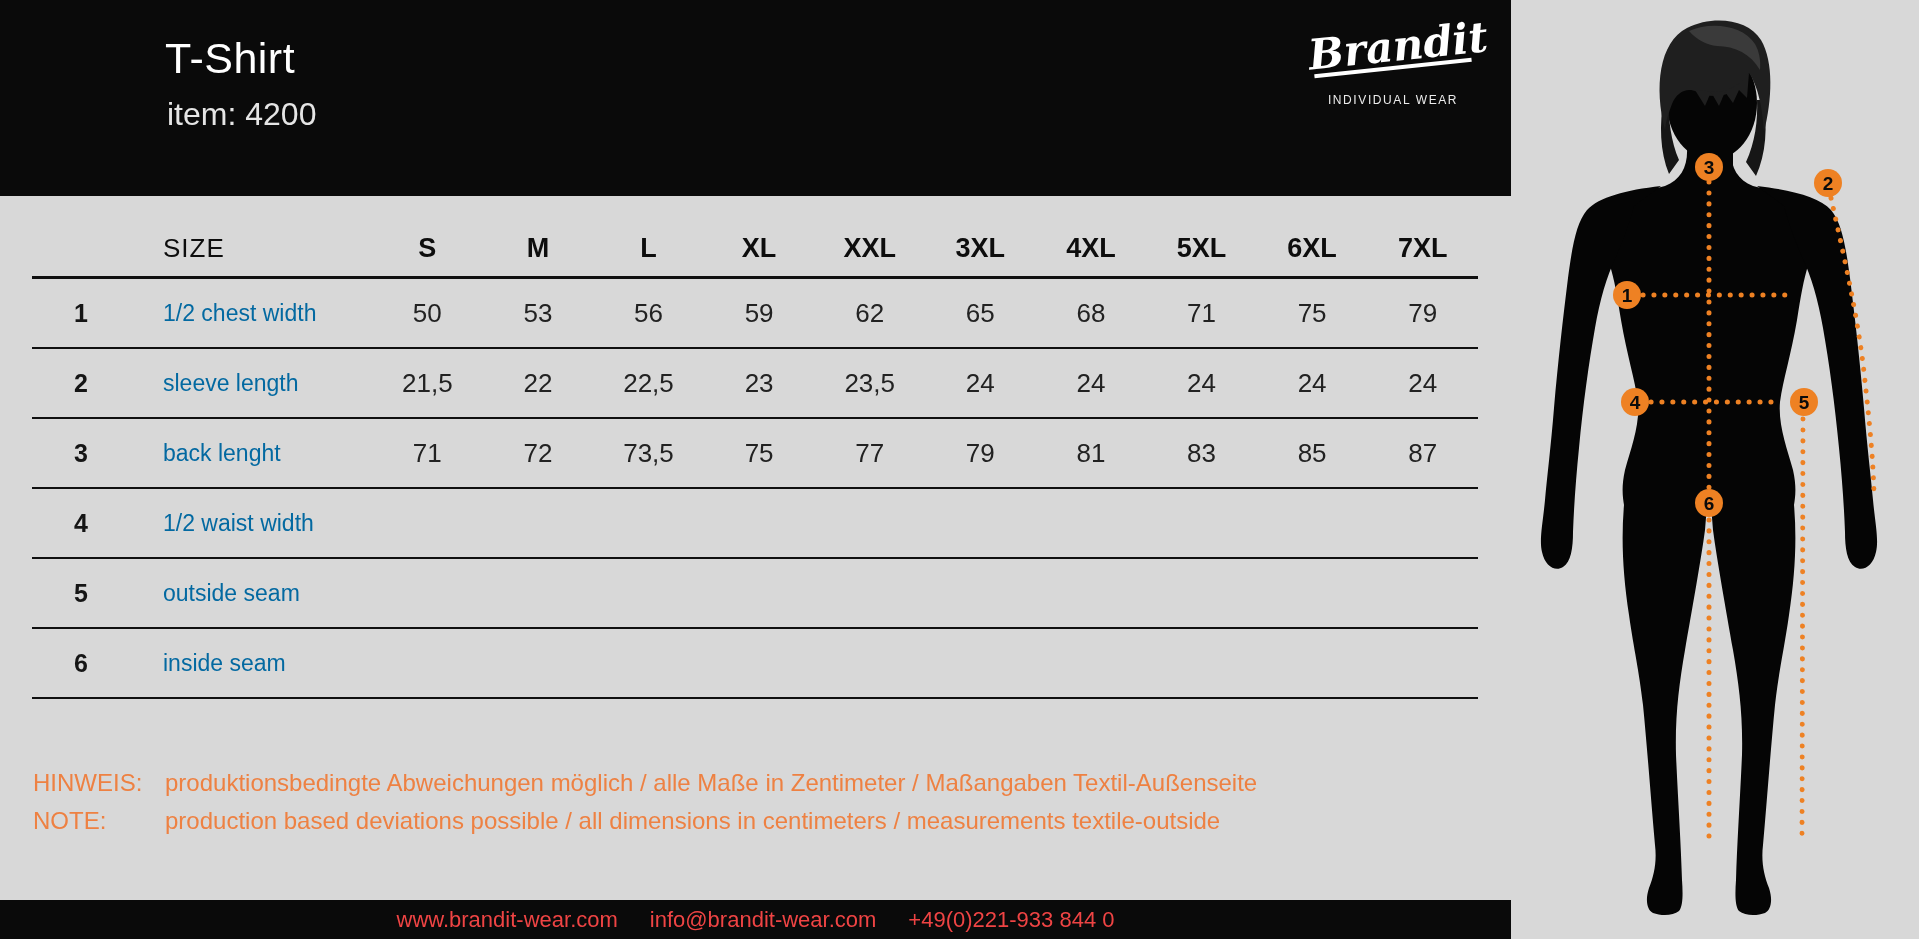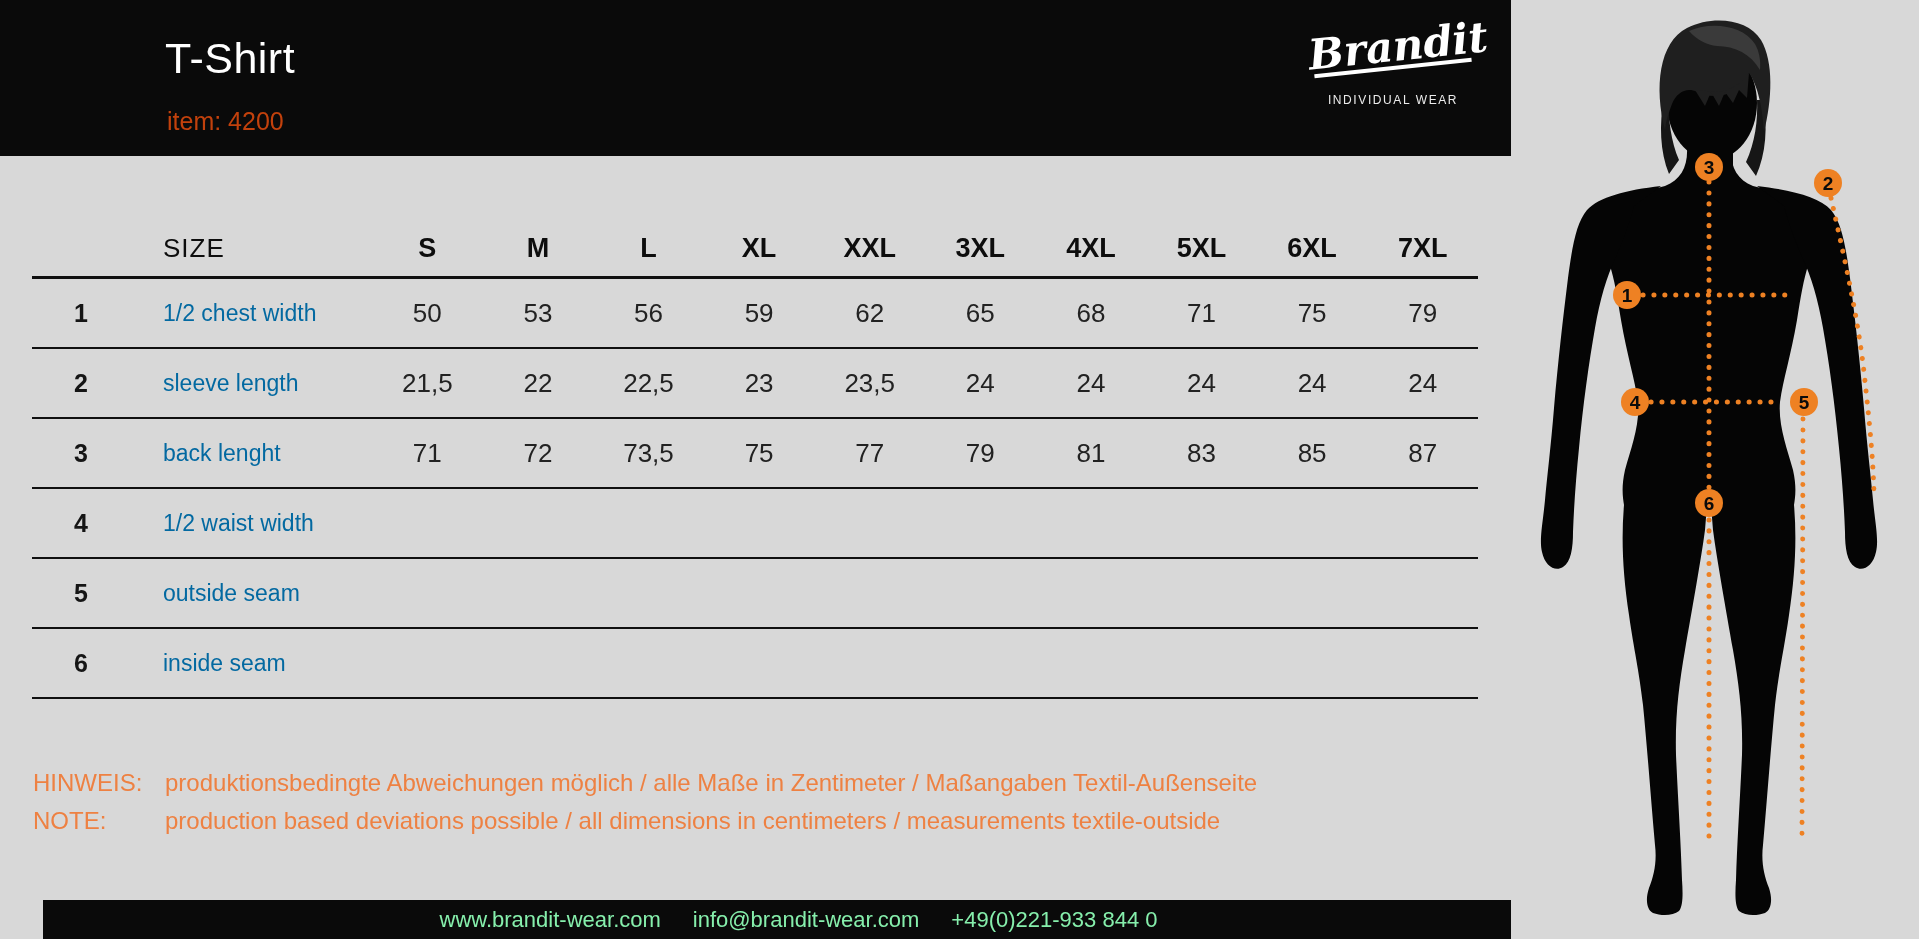--- a/index.html
+++ b/index.html
@@ -1,22 +1,22 @@
 <!DOCTYPE html>
 <html><head>
 <meta charset="utf-8">
 <style>
   html,body{margin:0;padding:0;}
   .page{position:relative;width:1919px;height:939px;overflow:hidden;background:#d8d8d8;
         font-family:"Liberation Sans",sans-serif;color:#151515;}
 
   
-  .header-bar{position:absolute;left:0;top:0;width:1511px;height:156px;background:#0a0a0a;}
+  .header-bar{position:absolute;left:0;top:0;width:1511px;height:196px;background:#0a0a0a;}
   .title{position:absolute;left:165px;top:34px;font-size:43px;color:#ffffff;letter-spacing:.5px;}
-  .item{position:absolute;left:167px;top:107px;font-size:25px;color:#c2410c;}
+  .item{position:absolute;left:167px;top:96px;font-size:32px;color:#e5e5e5;}
   .brand{position:absolute;left:1308px;top:24px;width:170px;text-align:center;}
   .brand-script{font-family:"DejaVu Serif",serif;font-style:italic;font-weight:bold;
                 font-size:42px;color:#ffffff;transform:rotate(-6deg);line-height:1.1;}
   .brand-underline{width:158px;height:4px;background:#ffffff;transform:rotate(-6deg);
                    margin:-4px auto 0 auto;}
   .brand-tagline{margin-top:23px;font-size:12px;letter-spacing:1.6px;color:#ececec;white-space:nowrap;}
 
   
   .table{position:absolute;left:32px;top:210px;width:1446px;}
   .thead,.trow{display:grid;grid-template-columns:98px 242px repeat(10,1fr);}
@@ -31,21 +31,21 @@
 
   
   .notes{position:absolute;left:33px;top:764px;}
   .note-row{display:flex;line-height:38px;}
   .note-label{width:132px;font-size:24px;}
   .note-text{font-size:24px;}
 
   
   .footer-bar{position:absolute;left:0;top:900px;width:1511px;height:39px;background:#0a0a0a;
               display:flex;align-items:center;justify-content:center;gap:32px;
-              color:#86efac;font-size:22px;margin-left:43px;}
+              color:#ef4444;font-size:22px;}
 
   
   .figure-panel{position:absolute;left:1511px;top:0;width:408px;height:939px;background:#d8d8d8;}
   .dots{fill:none;stroke-width:5;stroke-linecap:round;stroke-dasharray:0.1 10.8;}
   .marker-num{font-family:"Liberation Sans",sans-serif;font-size:19px;font-weight:bold;
               text-anchor:middle;fill:#0b0b0b;}
 </style>
 </head>
 <body>
 

